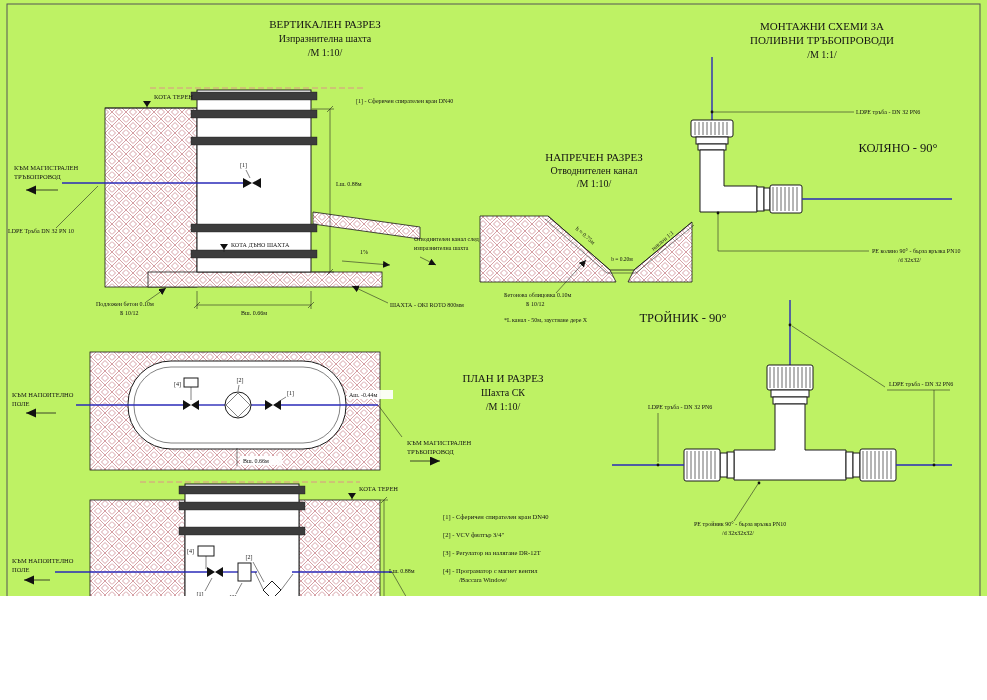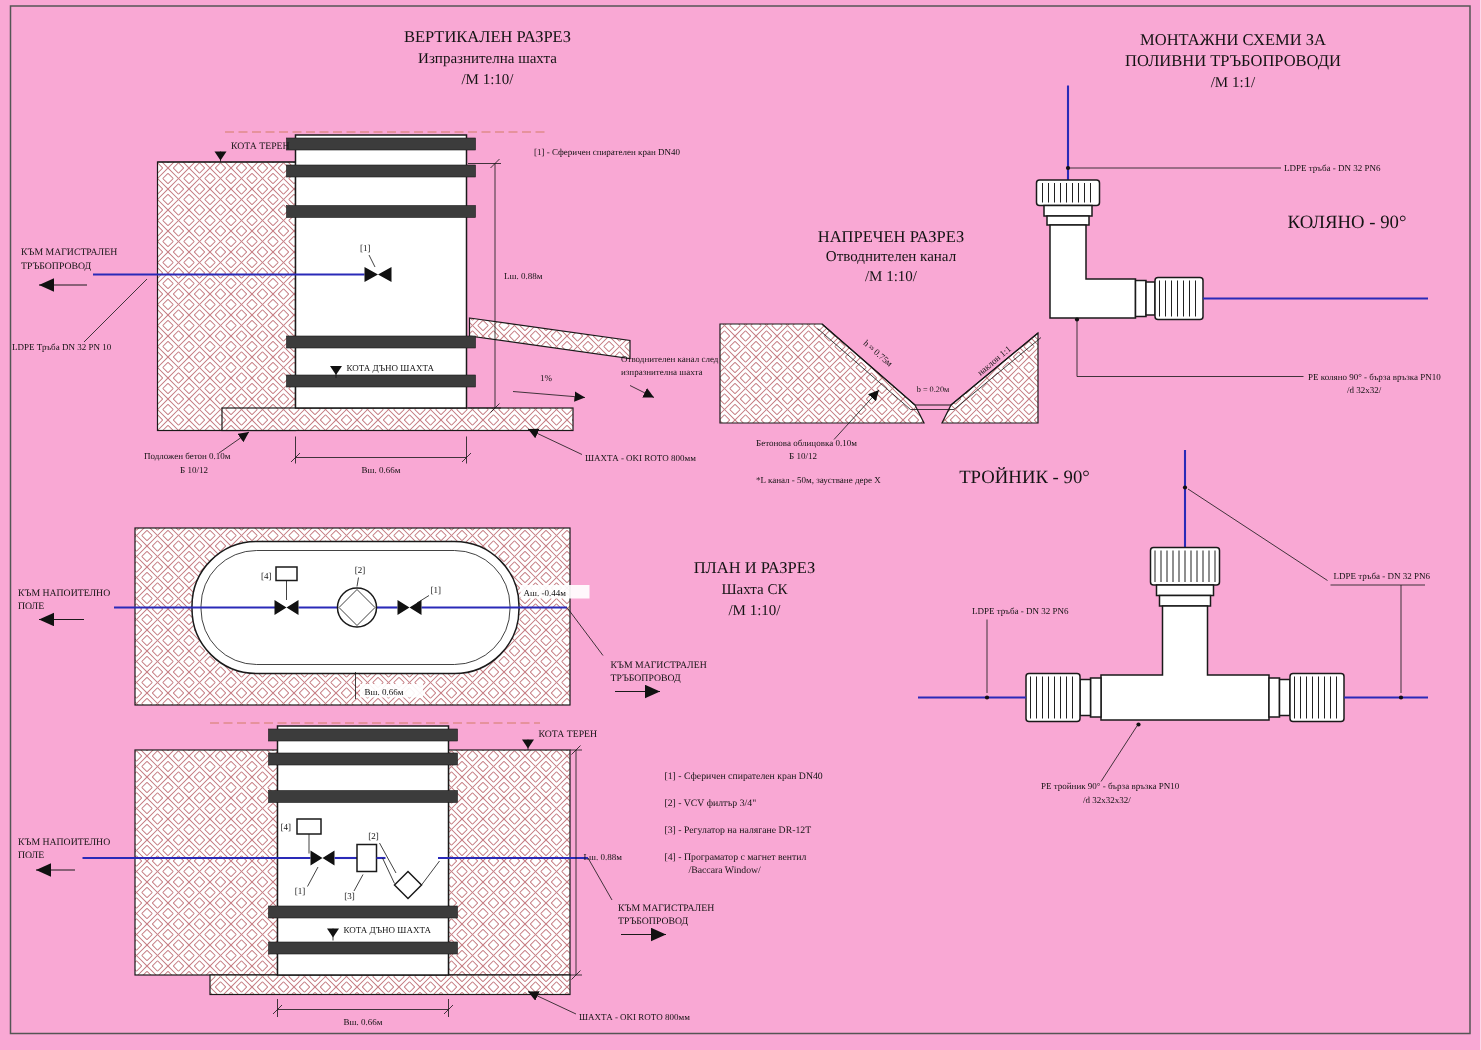--- a/index.html
+++ b/index.html
@@ -1,16 +1,16 @@
 <!DOCTYPE html>
 <html><head>
 <meta charset="utf-8">
 <style>
   html,body{margin:0;padding:0;background:#ffffff;}
-  .sheet{position:relative;width:987px;height:700px;background:#f9a8d4;overflow:hidden;}
+  .sheet{position:relative;width:987px;height:596px;background:#bef264;overflow:hidden;}
   svg{display:block;}
   text{font-family:"Liberation Serif","DejaVu Serif",serif;fill:#141414;}
   .t1{font-size:11px;}
   .t2{font-size:10px;}
   .big{font-size:12.5px;}
   .lbl{font-size:6.5px;}
   .sm{font-size:6px;}
   .xs{font-size:5.5px;}
   .ln{stroke:#1a1a1a;stroke-width:0.8;fill:none;}
   .thin{stroke:#1a1a1a;stroke-width:0.55;fill:none;}

